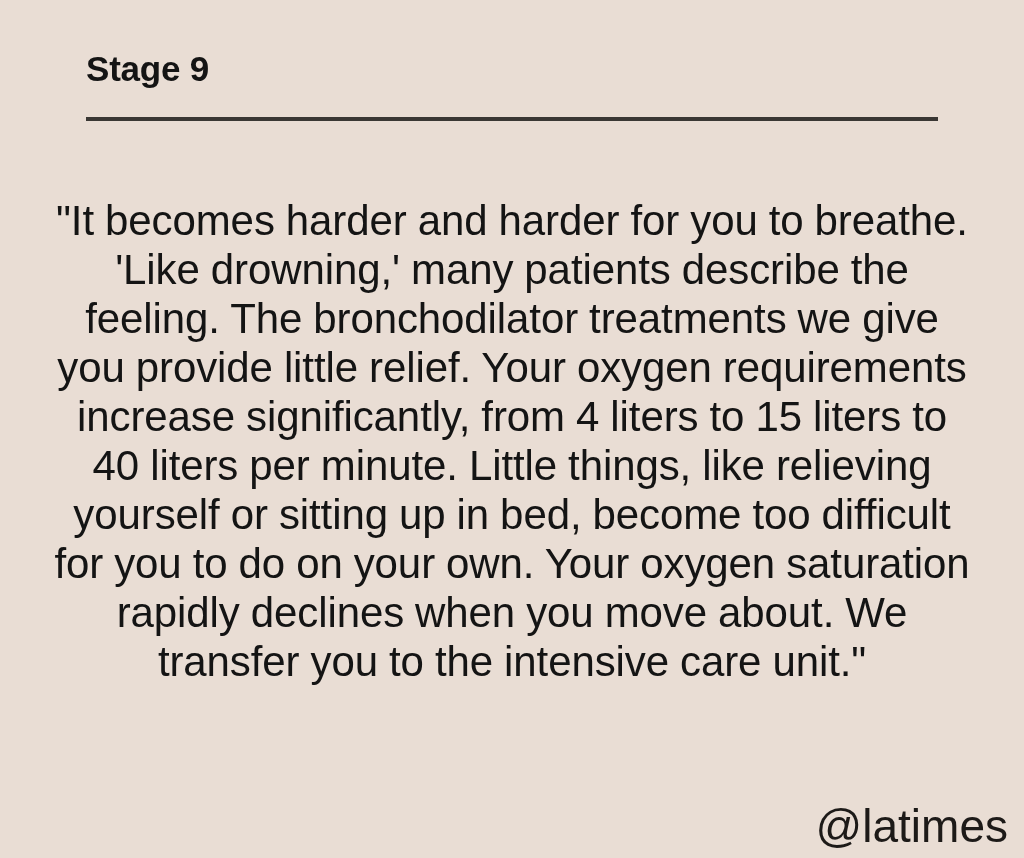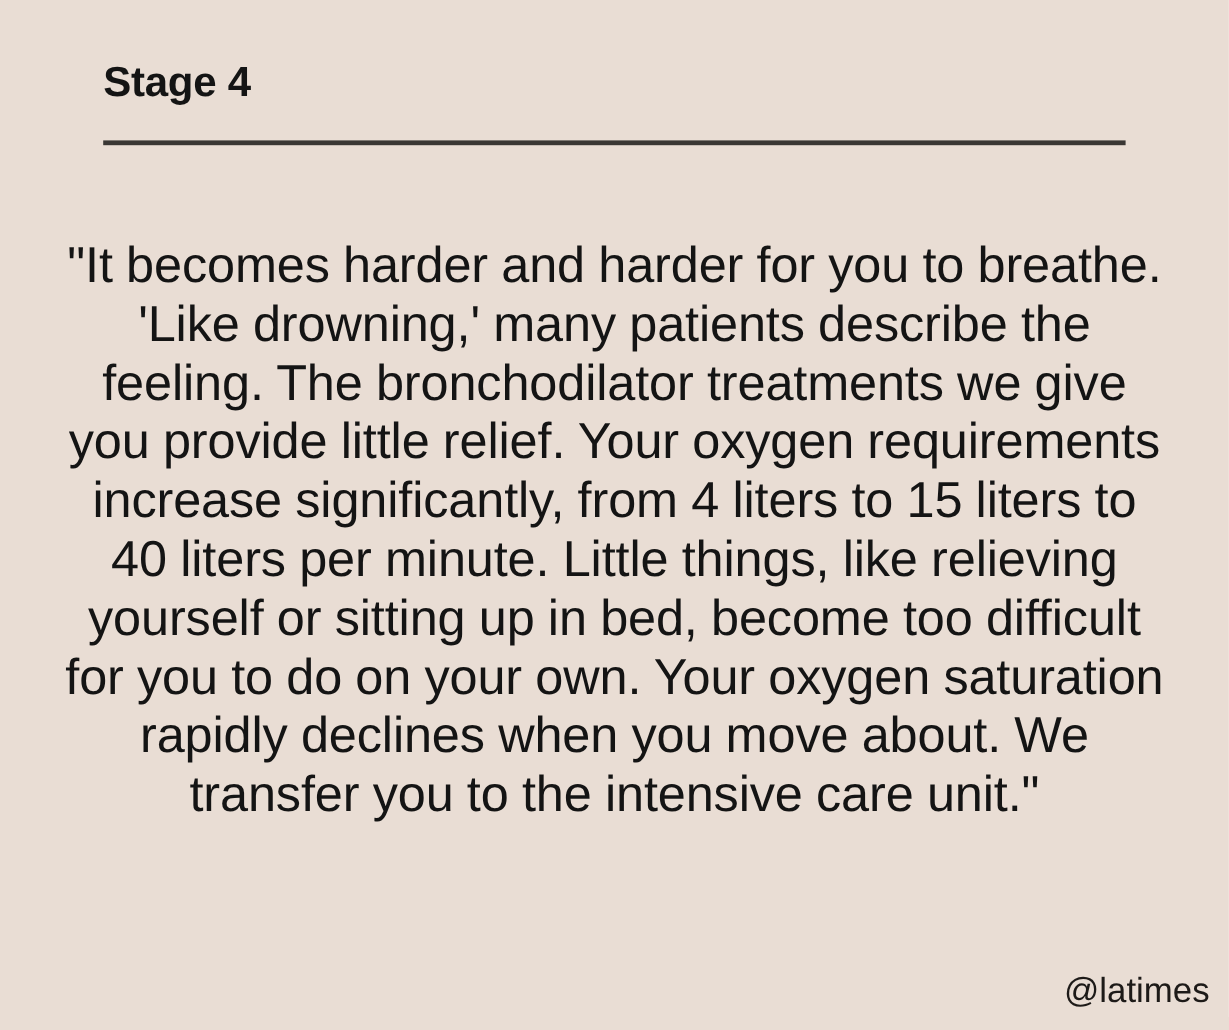--- a/index.html
+++ b/index.html
@@ -73,34 +73,34 @@
   .quote .em {
     font-weight: 400;
   }
 
   
   .handle {
     position: absolute;
     right: 16px;
     bottom: 12px;
     font-family: "Liberation Sans Narrow", "Liberation Sans", sans-serif;
-    font-size: 29px;
+    font-size: 46px;
     line-height: 40px;
     font-weight: 400;
     color: #1d1a18;
     letter-spacing: 0px;
   }
 </style>
 </head>
 <body>
 
 <div class="card">
 
   <div class="header">
-    <h1 class="header-title">Stage 4</h1>
+    <h1 class="header-title">Stage 9</h1>
     <div class="header-rule"></div>
   </div>
 
   <div class="quote-wrap">
     <p class="quote"><span>"It becomes harder and harder for you to breathe. '</span><b>Like drowning</b><span>,' many patients describe the feeling. The bronchodilator treatments we give you </span><b>provide little relief</b><span>. Your oxygen requirements increase significantly, from </span><b>4 liters to 15 liters to 40 liters</b><span> per minute. Little things, like </span><b>relieving yourself or sitting up in bed, become too difficult</b><span> for you to do on your own. Your </span><b>oxygen saturation rapidly declines</b><span> when you move about. We transfer you to the </span><b>intensive care unit</b><span>."</span></p>
   </div>
 
   <div class="handle">@latimes</div>
 
 </div>

